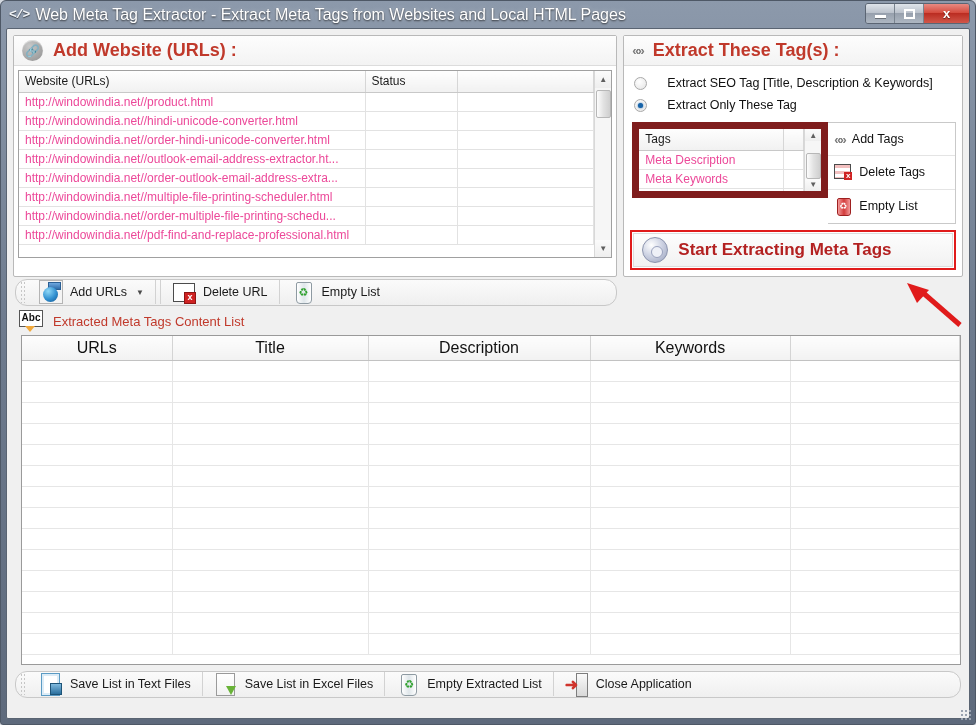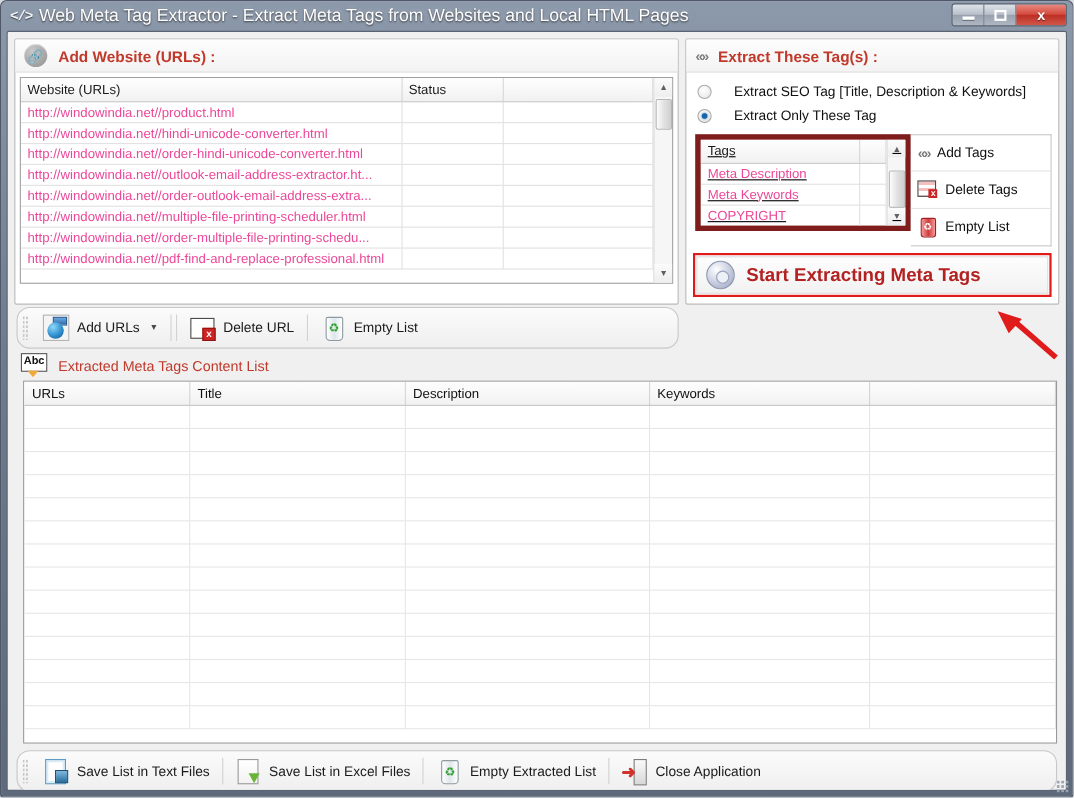--- a/index.html
+++ b/index.html
@@ -85,21 +85,21 @@
   }
   .panel-header {
     display: flex; align-items: center;
     height: 30px;
     padding-left: 8px;
     background: linear-gradient(to bottom, #fdfdfd, #f3f3f3);
     border-bottom: 1px solid #dcdcdc;
   }
   .panel-header .ttl {
     color: #c0392b;
-    font-size: 14px;
+    font-size: 18px;
     font-weight: bold;
     margin-left: 10px;
     white-space: nowrap;
   }
   
   .ico-link {
     width: 21px; height: 21px; border-radius: 50%;
     background: radial-gradient(circle at 35% 30%, #c9c9c9, #8f8f8f);
     display:flex; align-items:center; justify-content:center;
     color:#ffffff; font-size: 12px;
@@ -160,21 +160,21 @@
   .sb-thumb {
     width: 15px; height: 28px; margin-top: 2px;
     background: linear-gradient(to right, #fdfdfd, #e2e2e2, #cfcfcf);
     border: 1px solid #b7b7b7;
     border-radius: 2px;
   }
   .sb-track { flex: 1; }
   
   .toolstrip {
     display: flex; align-items: center;
-    height: 38px;
+    height: 27px;
     background: linear-gradient(to bottom, #fbfbfb, #efefef);
     border: 1px solid #c8c8c8;
     border-radius: 12px;
     padding-left: 4px;
   }
   .grip {
     width: 6px; height: 22px;
     background-image: radial-gradient(#c6c6c6 40%, transparent 41%);
     background-size: 3px 4px;
     margin-right: 4px;
@@ -283,24 +283,24 @@
     position: relative;
   }
   .radio.on::after {
     content:""; position:absolute; left:3px; top:3px; width:5px; height:5px;
     border-radius:50%; background:#1763a8;
     box-shadow: 0 0 2px #1763a8;
   }
   .radio-label { font-size: 12.5px; color: #111; white-space: nowrap; }
   .tags-area { display: flex; margin: 2px 6px 6px 8px; gap: 0; }
   .tags-grid {
-    width: 196px; height: 88px;
-    border: 5px solid #7f1d1d;
+    width: 196px; height: 76px;
+    border: 7px solid #7f1d1d;
     background: #fff;
-    display: flex; overflow: hidden; text-decoration: underline;
+    display: flex; overflow: hidden;
   }
   .tags-btns {
     flex: 1;
     border: 1px solid #c9c9c9;
     border-left: none;
     background: #fff;
     display: flex; flex-direction: column;
   }
   .tagbtn {
     display: flex; align-items: center; gap: 7px;
@@ -371,22 +371,22 @@
     border: 1px solid #9a9a9a;
     background: #fff;
     height: 330px;
     overflow: hidden;
   }
   table.bgrid { width: 100%; border-collapse: collapse; table-layout: fixed; }
   table.bgrid th {
     background: linear-gradient(to bottom, #fdfdfd, #f2f2f2);
     border-right: 1px solid #d4d4d4;
     border-bottom: 1px solid #c2c2c2;
-    font-weight: normal; font-size: 12px; color: #111;
-    text-align: left; padding: 3px 7px; height: 22px;
+    font-weight: normal; font-size: 16px; color: #111;
+    text-align: center; padding: 3px 7px; height: 22px;
   }
   table.bgrid td {
     border-right: 1px solid #e6e6e6;
     border-bottom: 1px solid #e6e6e6;
     height: 21px;
   }
   
   .bottom-tools { margin: 6px 8px 0 8px; }
   .resize-grip {
     position: absolute; right: 3px; bottom: 3px;

